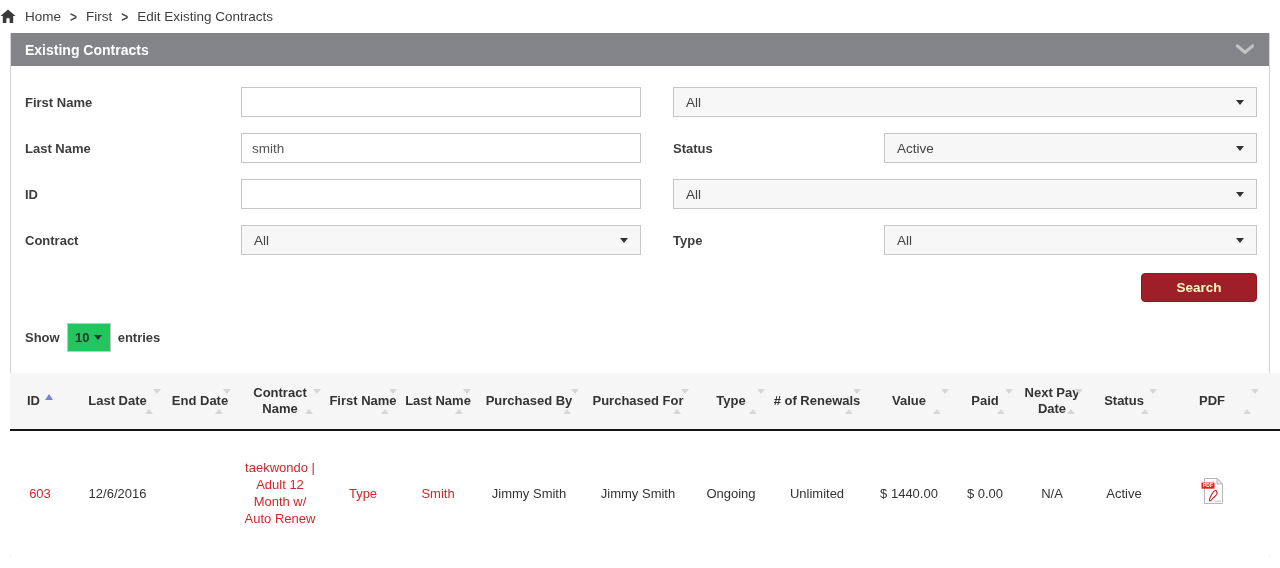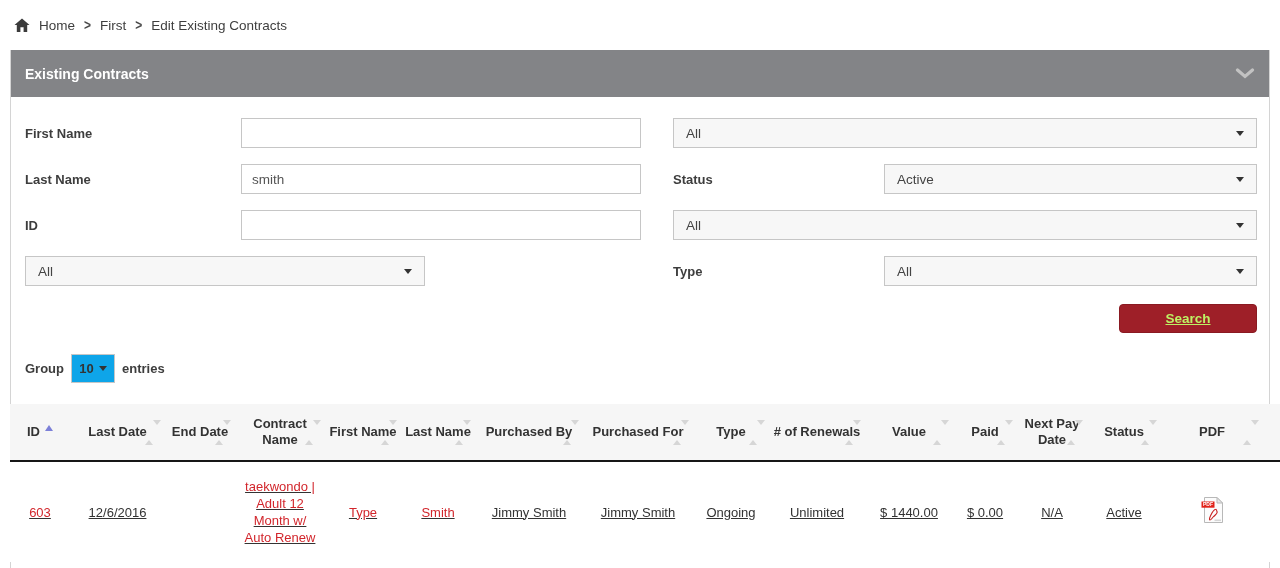--- a/index.html
+++ b/index.html
@@ -6,35 +6,35 @@
   html,body { margin:0; padding:0; }
   body {
     width:1280px; height:568px; overflow:hidden;
     background:#ffffff;
     font-family:"Liberation Sans", sans-serif;
     color:#3d3d3d;
   }
 
   
   .breadcrumb {
-    height:50px; display:flex; align-items:center;
-    padding-left:14px; gap:9px; font-size:13.5px; color:#3e3e3e;
+    height:33px; display:flex; align-items:center;
+    gap:9px; font-size:13.5px; color:#3e3e3e;
   }
   .breadcrumb .crumb { text-decoration:none; color:#3e3e3e; cursor:pointer; }
   .breadcrumb .sep { color:#4a4a4a; font-size:12px; font-weight:bold; transform:scaleY(1.15); }
   .home-icon { display:flex; align-items:center; cursor:pointer; }
 
   
   .panel {
     margin:0 10px; min-height:523px;
     border-left:1px solid #d4d4d4; border-right:1px solid #d4d4d4;
     background:#fff;
   }
   .panel-header {
-    height:47px; background:#838487; color:#ffffff;
+    height:33px; background:#838487; color:#ffffff;
     display:flex; align-items:center; padding:0 14px;
     font-size:14px; font-weight:bold;
   }
   .panel-header .chev { margin-left:auto; cursor:pointer; display:flex; align-items:center; }
   .panel-body { padding:21px 12px 0 14px; position:relative; }
 
   
   .filter-grid { display:grid; grid-template-columns:636px 1fr; column-gap:12px; }
   .field-row { display:flex; align-items:center; height:30px; margin-bottom:16px; }
   .field-row label { font-size:13px; font-weight:bold; color:#3d3d3d; align-self:flex-start; padding-top:8px; }
@@ -55,32 +55,31 @@
   .col-right .select-box { flex:1; }
   .caret {
     width:0; height:0; margin-left:auto;
     border-left:4px solid transparent; border-right:4px solid transparent;
     border-top:5px solid #333;
   }
 
   
   .btn-row { display:flex; justify-content:flex-end; margin-top:2px; }
   .search-btn {
-    width:138px; height:29px; background:#9e1f28; color:#bef264;
+    width:116px; height:29px; background:#9e1f28; color:#fef9c3;
     border:1px solid #8a1a22; border-radius:4px;
     font-family:"Liberation Sans",sans-serif; font-size:13.5px; font-weight:bold;
     cursor:pointer;
-    text-decoration:underline;
   }
 
   
   .dt-controls { display:flex; align-items:flex-start; margin-top:13px; }
   .show-entries { display:flex; align-items:center; gap:7px; font-size:13px; font-weight:bold; color:#3d3d3d; margin-top:8px; }
   .page-size {
-    width:44px; height:29px; border:1px solid #c6c6c6; background:#0ea5e9;
+    width:44px; height:29px; border:1px solid #c6c6c6; background:#22c55e;
     display:flex; align-items:center; justify-content:center; gap:5px;
     font-size:13px; font-weight:bold; color:#333; cursor:pointer;
   }
   .page-size .caret { margin-left:0; }
   .dt-search { margin-left:auto; width:261px; margin-right:2px; text-align:right; font-size:13px; font-weight:bold; color:#3d3d3d; }
   .dt-search input {
     display:block; width:100%; height:24px; margin-top:4px;
     border:1px solid #c9c9c9; background:#fff; outline:none;
     font-family:"Liberation Sans",sans-serif; font-size:13px; padding:0 6px;
   }
@@ -93,21 +92,21 @@
     vertical-align:middle; padding:12px 4px; position:relative;
     border-bottom:2px solid #161616; line-height:16px; cursor:pointer;
   }
   .sort-pair { position:absolute; right:4px; top:50%; margin-top:-7px; }
   .tri { width:0; height:0; border-left:4px solid transparent; border-right:4px solid transparent; }
   .tri-up   { border-bottom:5px solid #d6d6d6; margin-bottom:3px; }
   .tri-down { border-top:5px solid #d6d6d6; }
   .tri-asc-active { display:inline-block; border-left:4px solid transparent; border-right:4px solid transparent; border-bottom:6px solid #7c80d8; margin-left:5px; position:relative; top:-5px; }
   .contracts tbody td {
     color:#333; text-align:center; vertical-align:middle;
-    padding:16px 4px; line-height:17px; background:#fff;text-decoration:underline;
+    padding:28px 4px; line-height:17px; background:#fff;
   }
   td.contract-cell { padding:12px 13px; }
   .red-link { color:#d2262c; text-decoration:none; cursor:pointer; }
   .pdf-wrap { display:inline-block; cursor:pointer; }
 </style>
 </head>
 <body>
 
 <div class="breadcrumb">
   <span class="home-icon">
@@ -142,20 +141,21 @@
         </div>
         <div class="field-row">
           <label>Last Name</label>
           <input class="text-input" type="text" value="smith" style="">
         </div>
         <div class="field-row">
           <label>ID</label>
           <input class="text-input" type="text" value="" style="">
         </div>
         <div class="field-row">
+          <label>Contract</label>
           <div class="select-box">
             <span>All</span>
             <span class="caret"></span>
           </div>
         </div>
       </div>
       <div class="col-right">
         <div class="field-row">
           <div class="select-box">
             <span>All</span>
@@ -184,21 +184,21 @@
         </div>
       </div>
     </div>
 
     <div class="btn-row">
       <button class="search-btn">Search</button>
     </div>
 
     <div class="dt-controls">
       <div class="show-entries">
-        <span>Group</span>
+        <span>Show</span>
         <span class="page-size">
           <span>10</span>
           <span class="caret"></span>
         </span>
         <span>entries</span>
       </div>
     </div>
 
     <div class="table-bleed">
       <table class="contracts">

